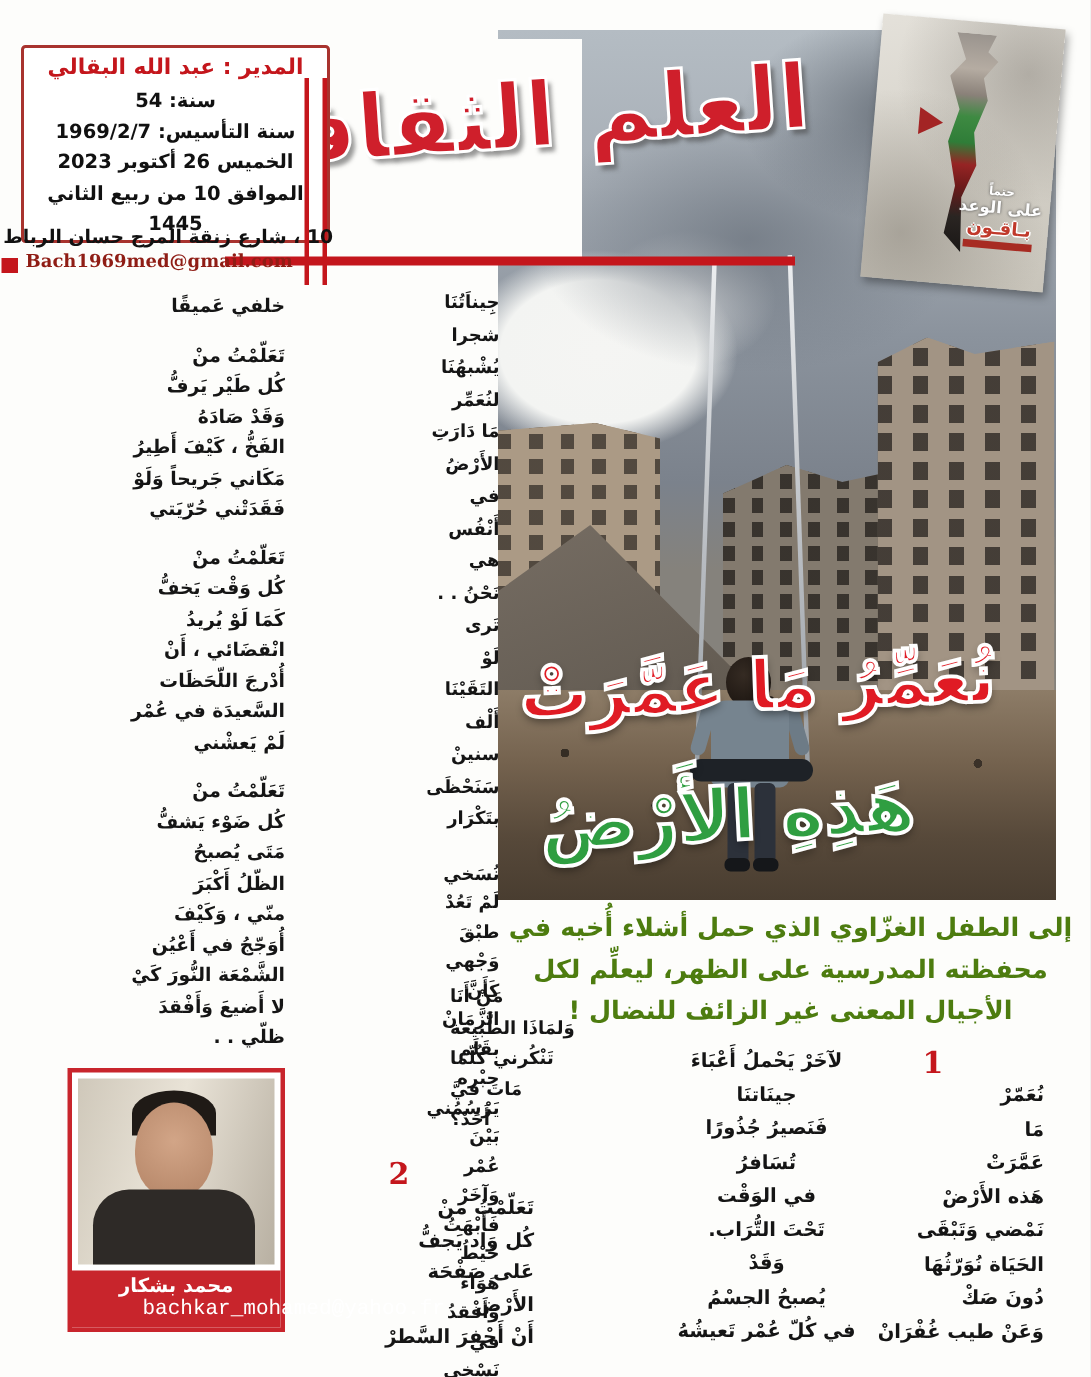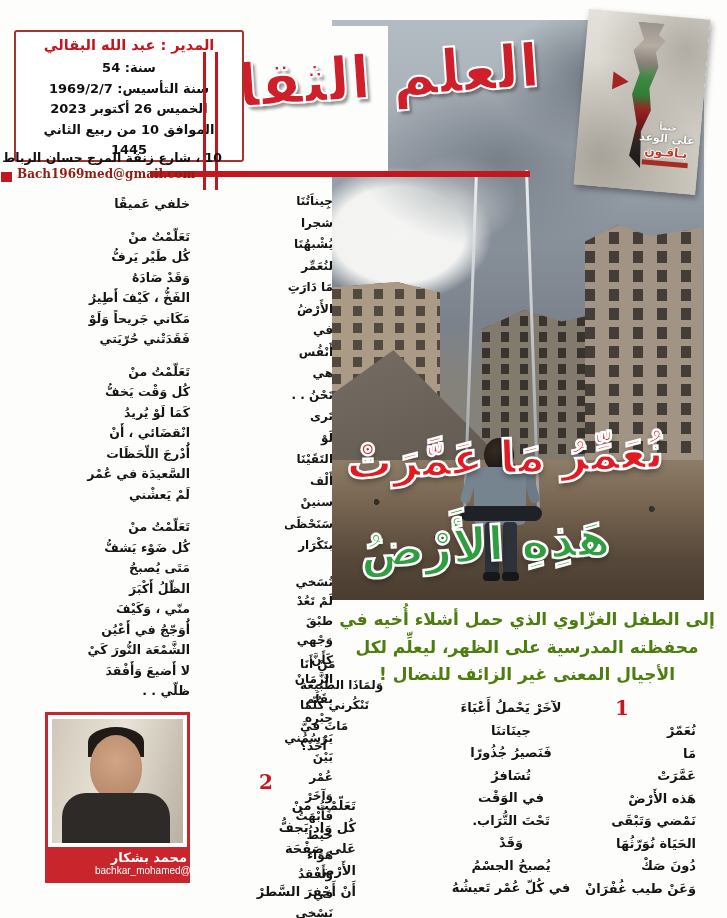--- a/index.html
+++ b/index.html
@@ -2,21 +2,21 @@
 <html lang="ar"><head>
 <meta charset="utf-8">
 <style>
   html,body{margin:0;padding:0;background:#e8e8e8;}
   .page{position:relative;width:727px;height:918px;background:#fdfdfb;overflow:hidden;
         font-family:"DejaVu Sans",sans-serif;margin:0 auto;}
   .abs{position:absolute;}
 
   
   .info-box{left:14px;top:30px;width:182px;height:118px;border:2px solid #a8332e;border-radius:3px;
-            background:#fff;direction:rtl;text-align:center;padding:5px 22px;z-index:8;}
+            background:#fff;direction:rtl;text-align:center;padding:5px 10px;z-index:8;}
   .info-director{color:#c4161c;font-weight:bold;font-size:14.5px;margin-bottom:5px;}
   .info-line{color:#111;font-weight:bold;font-size:13px;line-height:20.5px;}
   .red-vrules{left:203px;top:52px;width:9px;height:138px;border-left:3px solid #c4161c;
               border-right:3px solid #c4161c;z-index:8;}
   .address-line{left:0px;top:150px;width:222px;direction:rtl;text-align:right;font-weight:bold;
                 font-size:12.5px;color:#111;z-index:8;}
   .email-square{left:1px;top:172px;width:11px;height:10px;background:#c4161c;z-index:8;}
   .email-text{left:17px;top:167px;font-family:"DejaVu Serif",serif;font-weight:bold;
               font-size:12px;color:#8f1d15;z-index:8;}
   .red-hbar{left:150px;top:171px;width:380px;height:6px;background:#c4161c;z-index:7;}
@@ -129,23 +129,23 @@
   
   .author{left:45px;top:712px;width:139px;border:3px solid #c8252c;background:#fff;z-index:6;}
   .author-photo{margin:4px 4px 0;height:124px;position:relative;overflow:hidden;
      background:linear-gradient(105deg,#cfc8ba,#e9e3d7 45%,#b8b0a2);}
   .author-head{position:absolute;left:38px;top:16px;width:52px;height:64px;border-radius:50% 50% 46% 46%;
      background:radial-gradient(circle at 50% 40%,#d2a587,#b98a6c 80%);}
   .author-hair{position:absolute;left:36px;top:8px;width:56px;height:30px;border-radius:50% 50% 0 0;
      background:#1f1a16;}
   .author-shoulders{position:absolute;left:10px;top:74px;width:108px;height:52px;border-radius:24px 24px 0 0;
      background:#2e2a27;}
-  .author-caption{background:#c8252c;text-align:right;color:#fff;padding:3px 0 4px;margin-top:4px;}
+  .author-caption{background:#c8252c;text-align:center;color:#fff;padding:3px 0 4px;margin-top:4px;}
   .author-name{font-size:13px;font-weight:bold;direction:rtl;}
-  .author-email{font-size:10px;font-family:Liberation Sans, sans-serif;margin-left:47px;}
+  .author-email{font-size:14px;font-family:Liberation Mono, monospace;margin-left:47px;}
 </style>
 </head>
 <body>
 
 <div class="page">
 
   <div class="abs info-box">
     <div class="info-director">المدير : عبد الله البقالي</div>
     <div class="info-line">سنة: 54</div>
     <div class="info-line">سنة التأسيس: 1969/2/7</div>

